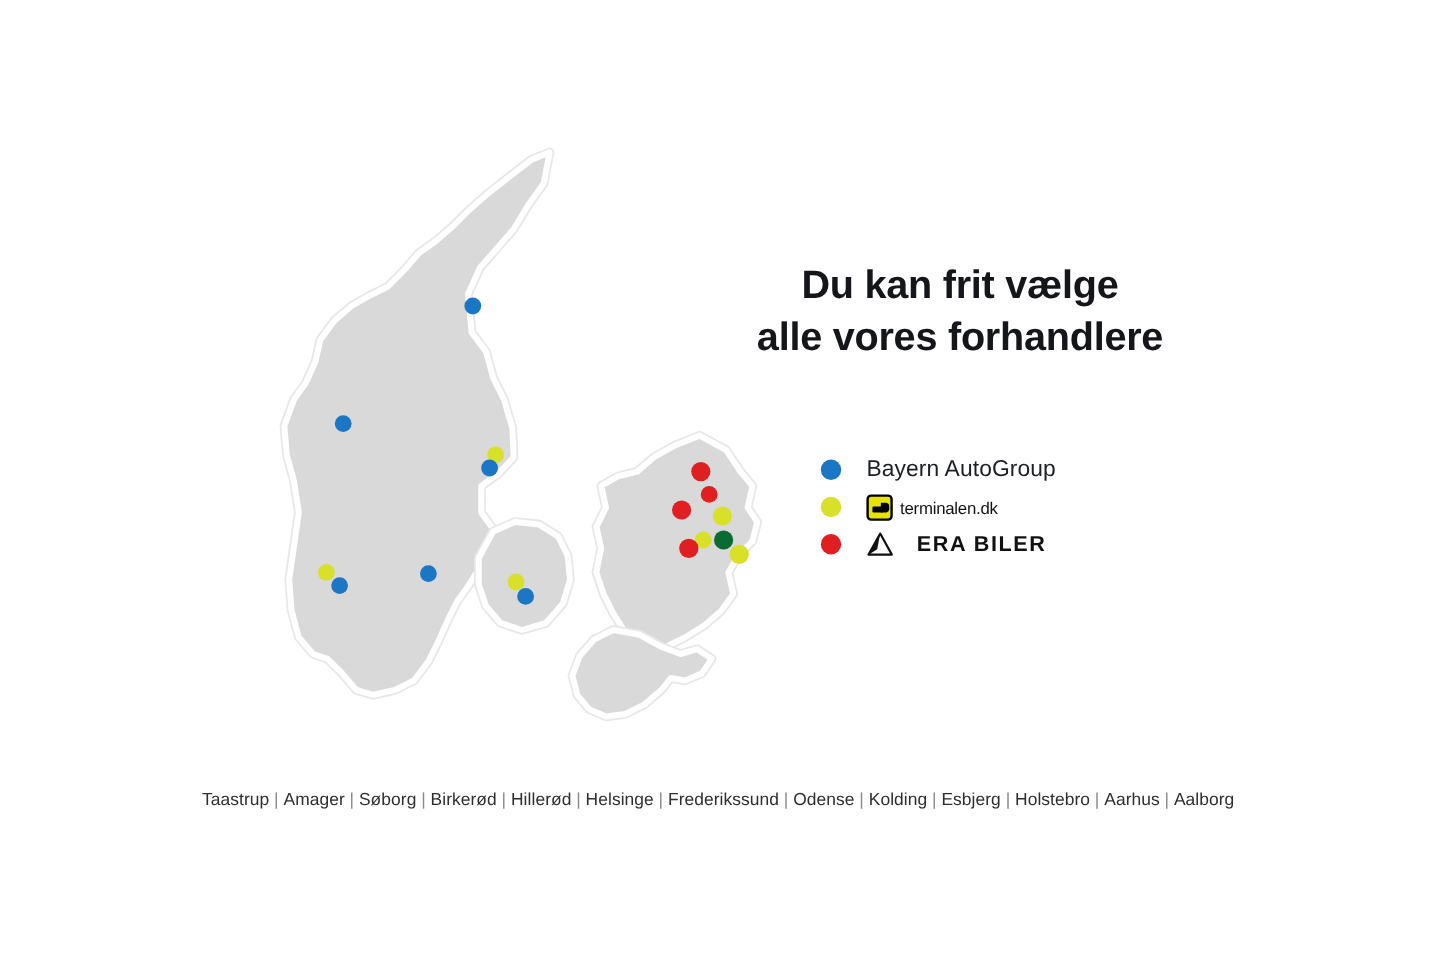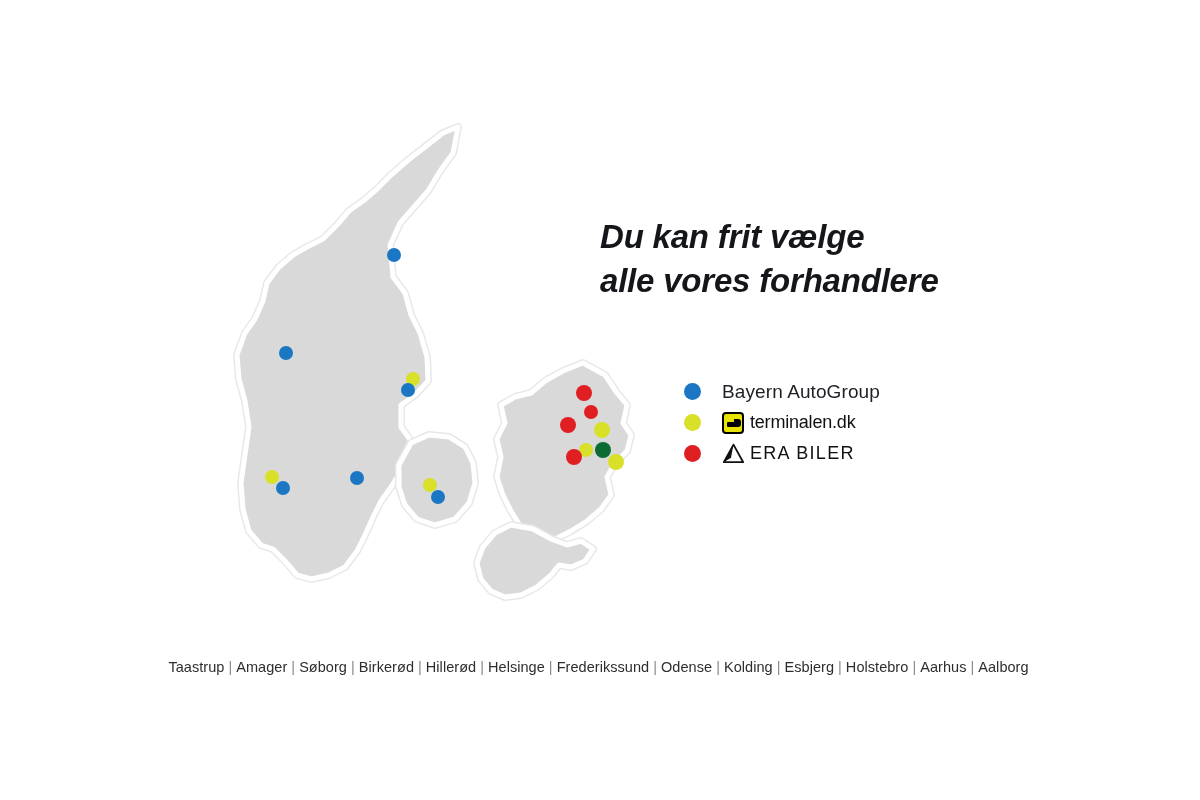--- a/index.html
+++ b/index.html
@@ -56,26 +56,26 @@
     border-radius: 50%;
     transform: translate(-50%, -50%);
   }
 
   
   #headline {
     position: absolute;
     left: 600px;
     top: 193px;
     width: 400px;
+    text-align: center;
     font-size: 33px;
     line-height: 1.32;
     font-weight: 700;
     letter-spacing: -0.2px;
     color: #14161a;
-    font-style: italic;
   }
   #headline .hl-line { display: block; white-space: nowrap; }
 
   
   #legend {
     position: absolute;
     left: 684px;
     top: 376px;
     width: 320px;
   }
@@ -132,40 +132,40 @@
     position: absolute;
     left: 10px;
     top: 5px;
     width: 7px;
     height: 8px;
     background: #000000;
     border-radius: 0 3px 3px 0;
   }
   .term-word {
     margin-left: 6px;
-    font-size: 18px;
+    font-size: 14px;
     font-weight: 400;
     color: #111111;
     letter-spacing: -0.2px;
   }
 
   
   .brand-era {
     display: flex;
     align-items: center;
   }
   .era-mark {
     width: 23px;
     height: 21px;
     flex: 0 0 23px;
   }
   .era-word {
-    margin-left: 5px;
+    margin-left: 19px;
     font-size: 18px;
-    font-weight: 400;
+    font-weight: 700;
     letter-spacing: 1.3px;
     color: #111111;
   }
 
   
   #city-strip {
     position: absolute;
     left: 0;
     top: 659px;
     width: 1197px;

